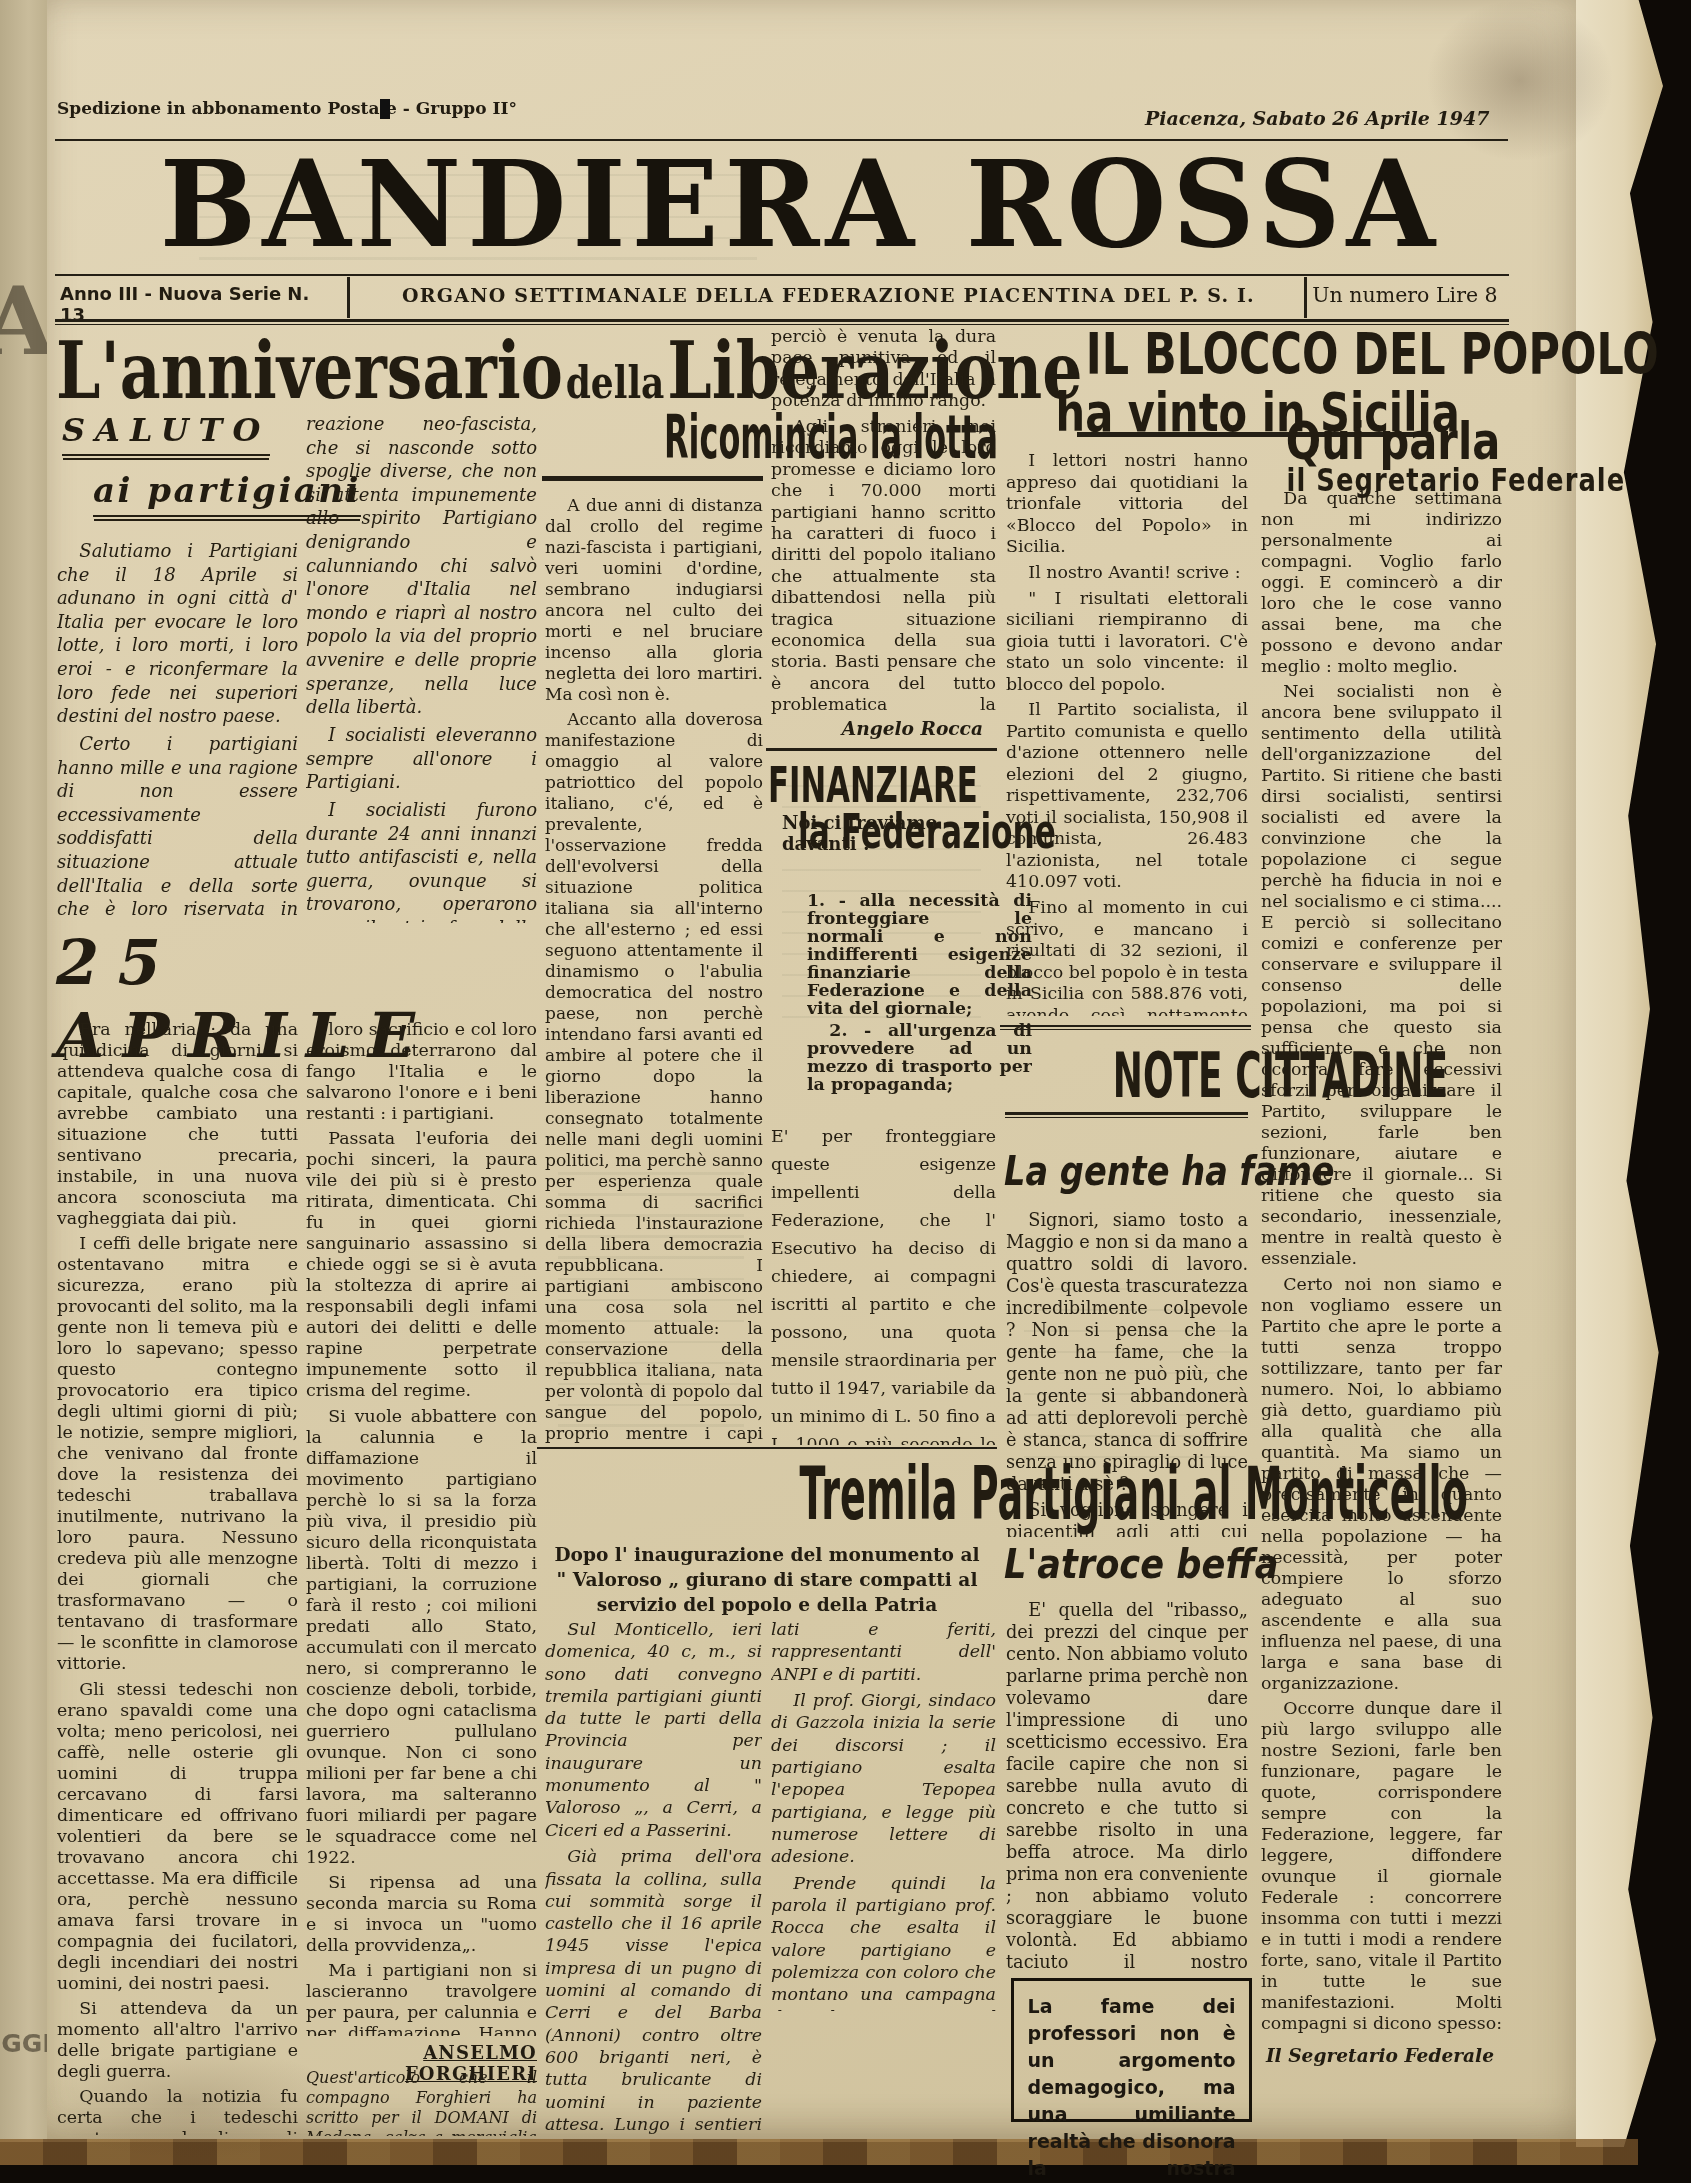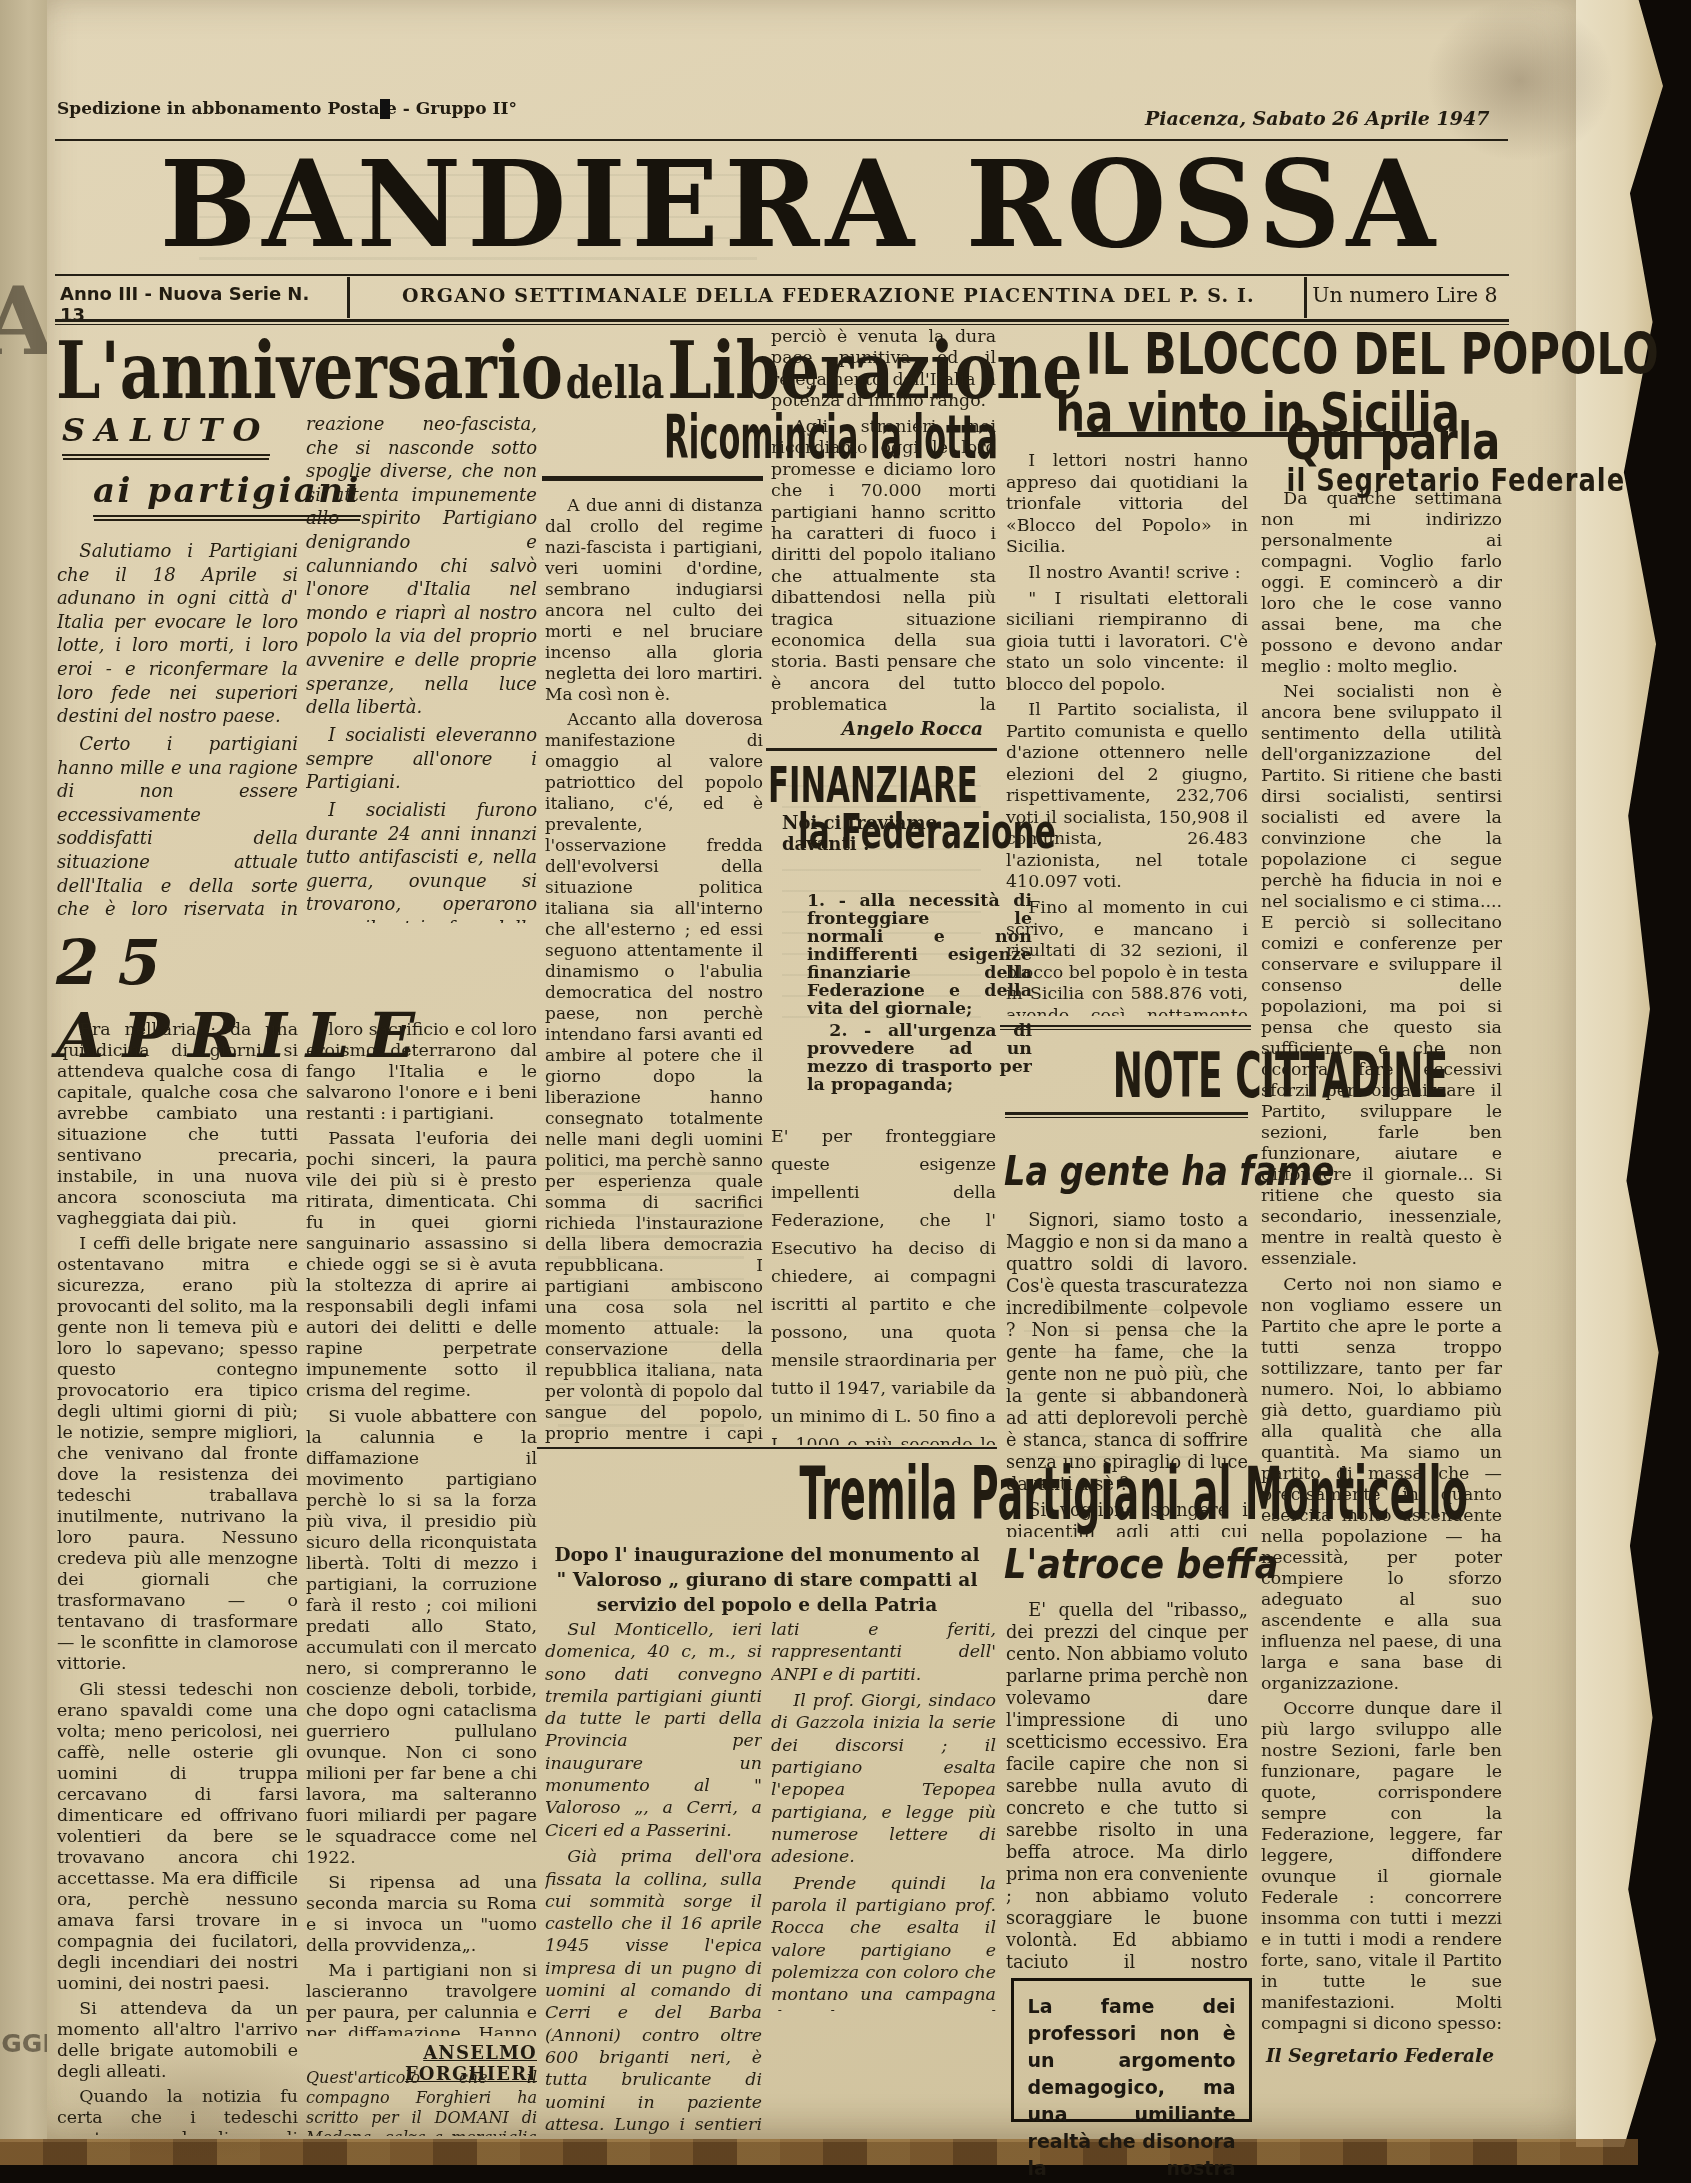--- a/index.html
+++ b/index.html
@@ -138,21 +138,21 @@
     <p>Accanto alla doverosa manifestazione di omaggio al valore patriottico del popolo italiano, c'é, ed è prevalente, l'osservazione fredda dell'evolversi della situazione politica italiana sia all'interno che all'esterno ; ed essi seguono attentamente il dinamismo o l'abulia democratica del nostro paese, non perchè intendano farsi avanti ed ambire al potere che il giorno dopo la liberazione hanno consegnato totalmente nelle mani degli uomini politici, ma perchè sanno per esperienza quale somma di sacrifici richieda l'instaurazione della libera democrazia repubblicana. I partigiani ambiscono una cosa sola nel momento attuale: la conservazione della repubblica italiana, nata per volontà di popolo dal sangue del popolo, proprio mentre i capi politici e militari del paese non solo fuggivano vergognosamente di fronte ad una tragica realtà che non riuscivano a dominare ma si abbassavano nel vizio e nella turpitudine.</p>
   </div>
 
 <div class="txt b it" style="left:56px;top:926px;width:479px;text-align:left;">
   <span style="font-size:62px;letter-spacing:18.6px;">25 APRILE</span>
 </div>
 <div class="col" style="left:57px;top:1019px;width:241px;height:1116px;font-size:17.4px;line-height:21px;">
     <p>Era nell'aria : da una quindicina di giorni si attendeva qualche cosa di capitale, qualche cosa che avrebbe cambiato una situazione che tutti sentivano precaria, instabile, in una nuova ancora sconosciuta ma vagheggiata dai più.</p>
     <p>I ceffi delle brigate nere ostentavano mitra e sicurezza, erano più provocanti del solito, ma la gente non li temeva più e loro lo sapevano; spesso questo contegno provocatorio era tipico degli ultimi giorni di più; le notizie, sempre migliori, che venivano dal fronte dove la resistenza dei tedeschi traballava inutilmente, nutrivano la loro paura. Nessuno credeva più alle menzogne dei giornali che trasformavano — o tentavano di trasformare — le sconfitte in clamorose vittorie.</p>
     <p>Gli stessi tedeschi non erano spavaldi come una volta; meno pericolosi, nei caffè, nelle osterie gli uomini di truppa cercavano di farsi dimenticare ed offrivano volentieri da bere se trovavano ancora chi accettasse. Ma era difficile ora, perchè nessuno amava farsi trovare in compagnia dei fucilatori, degli incendiari dei nostri uomini, dei nostri paesi.</p>
-    <p>Si attendeva da un momento all'altro l'arrivo delle brigate automobili e degli alleati.</p>
+    <p>Si attendeva da un momento all'altro l'arrivo delle brigate partigiane e degli guerra.</p>
     <p>Quando la notizia fu certa che i tedeschi arretravano la linea di combattimento, Modena insorse spontanea e si liberò, da sola, dal giogo nazifascista.</p>
   </div>
 <div class="col" style="left:306px;top:1019px;width:231px;height:1017px;font-size:17.4px;line-height:21px;">
     <p>loro sacrificio e col loro eroismo deterrarono dal fango l'Italia e le salvarono l'onore e i beni restanti : i partigiani.</p>
     <p>Passata l'euforia dei pochi sinceri, la paura vile dei più si è presto ritirata, dimenticata. Chi fu in quei giorni sanguinario assassino si chiede oggi se si è avuta la stoltezza di aprire ai responsabili degli infami autori dei delitti e delle rapine perpetrate impunemente sotto il crisma del regime.</p>
     <p>Si vuole abbattere con la calunnia e la diffamazione il movimento partigiano perchè lo si sa la forza più viva, il presidio più sicuro della riconquistata libertà. Tolti di mezzo i partigiani, la corruzione farà il resto ; coi milioni predati allo Stato, accumulati con il mercato nero, si compreranno le coscienze deboli, torbide, che dopo ogni cataclisma guerriero pullulano ovunque. Non ci sono milioni per far bene a chi lavora, ma salteranno fuori miliardi per pagare le squadracce come nel 1922.</p>
     <p>Si ripensa ad una seconda marcia su Roma e si invoca un "uomo della provvidenza„.</p>
     <p>Ma i partigiani non si lascieranno travolgere per paura, per calunnia e per diffamazione. Hanno lottato per dare onore e libertà all'Italia, lotteranno ancora per questa Italia, per una sana democrazia, per la Repubblica.</p>
   </div>
 <div class="txt b" style="left:306px;top:2042px;width:231px;text-align:right;font-size:18px;letter-spacing:1.2px;text-decoration:underline;">ANSELMO FORGHIERI</div>

